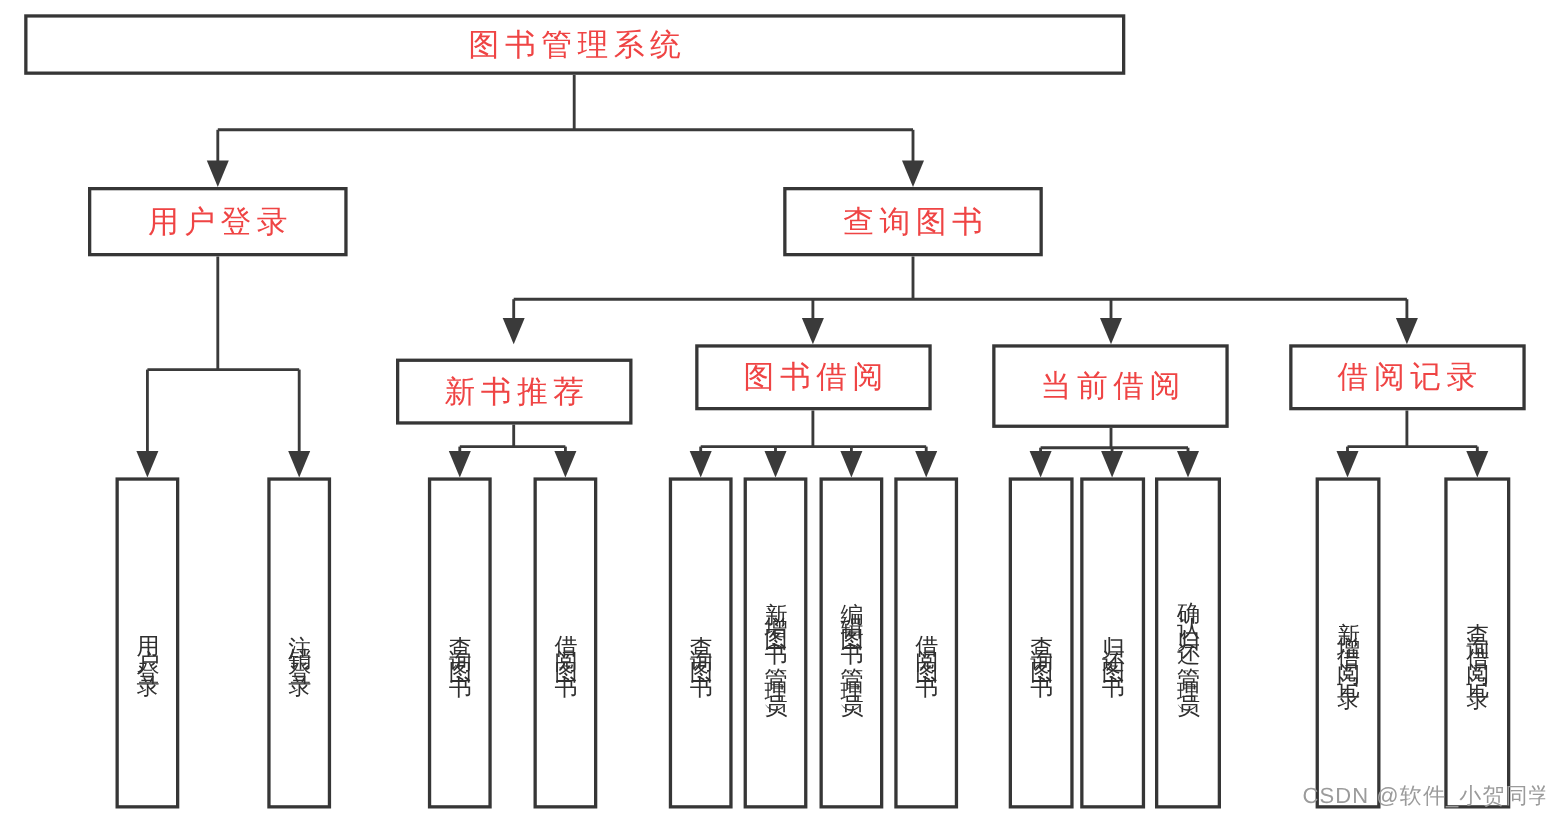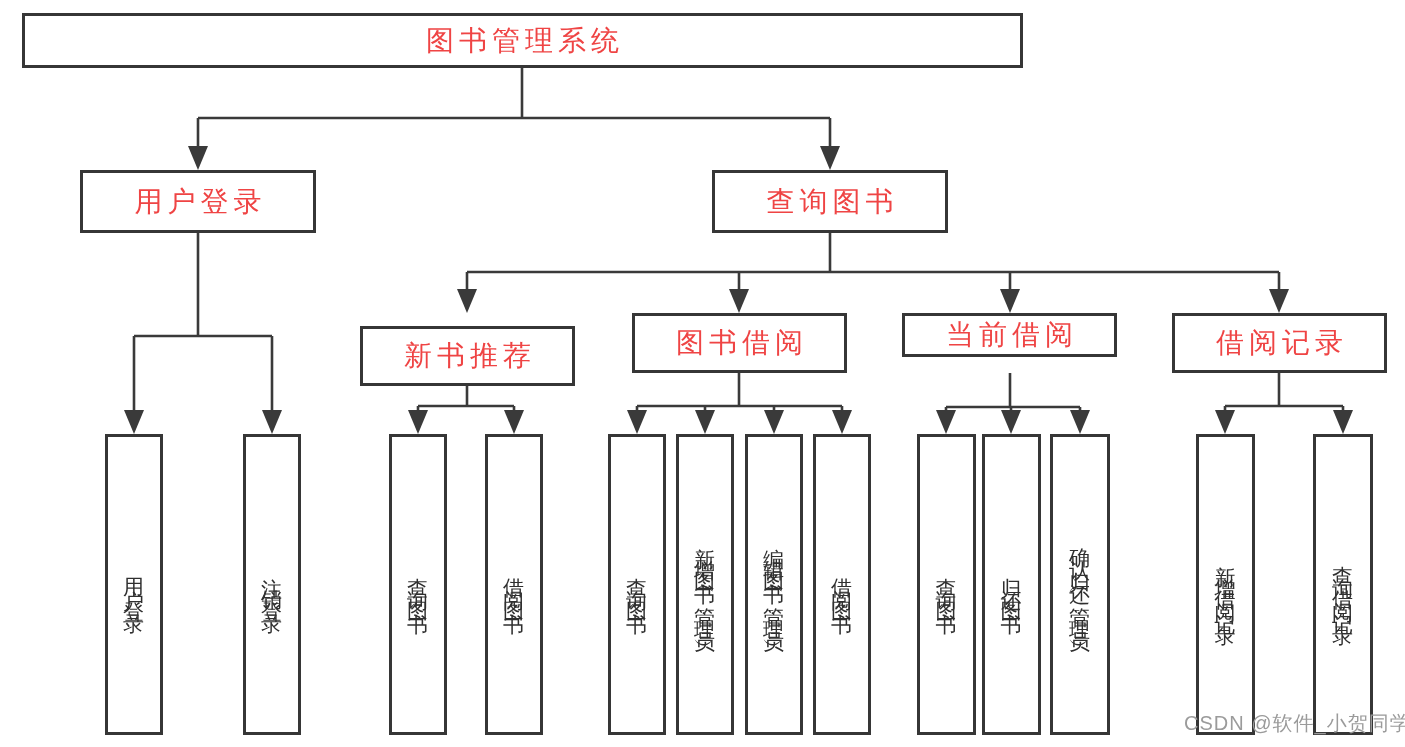--- a/index.html
+++ b/index.html
@@ -129,21 +129,21 @@
     </g>
   </svg>
 
   <div class="node" style="left:22px;top:13px;width:1001px;height:55px;">图书管理系统</div>
 
   <div class="node" style="left:80px;top:170px;width:236px;height:63px;">用户登录</div>
   <div class="node" style="left:712px;top:170px;width:236px;height:63px;">查询图书</div>
 
   <div class="node" style="left:360px;top:326px;width:215px;height:60px;">新书推荐</div>
   <div class="node" style="left:632px;top:313px;width:215px;height:60px;text-align:center;">图书借阅</div>
-  <div class="node" style="left:902px;top:313px;width:215px;height:44px;">当前借阅</div>
+  <div class="node" style="left:902px;top:313px;width:215px;height:76px;">当前借阅</div>
   <div class="node" style="left:1172px;top:313px;width:215px;height:60px;">借阅记录</div>
 
   <div class="vnode" style="left:105px;top:434px;width:58px;height:301px;">
     <span class="vtext">用户登录</span>
   </div>
   <div class="vnode" style="left:243px;top:434px;width:58px;height:301px;">
     <span class="vtext">注销登录</span>
   </div>
 
   <div class="vnode" style="left:389px;top:434px;width:58px;height:301px;">

